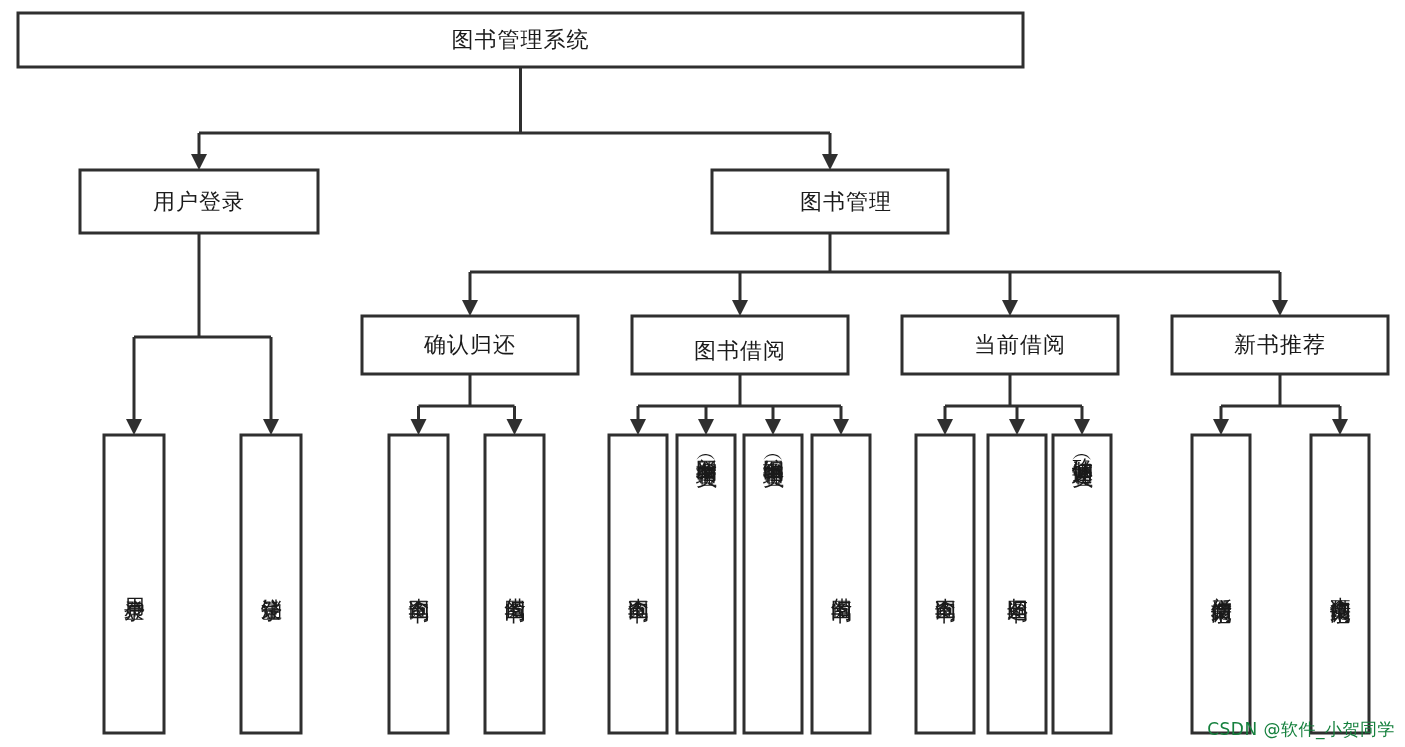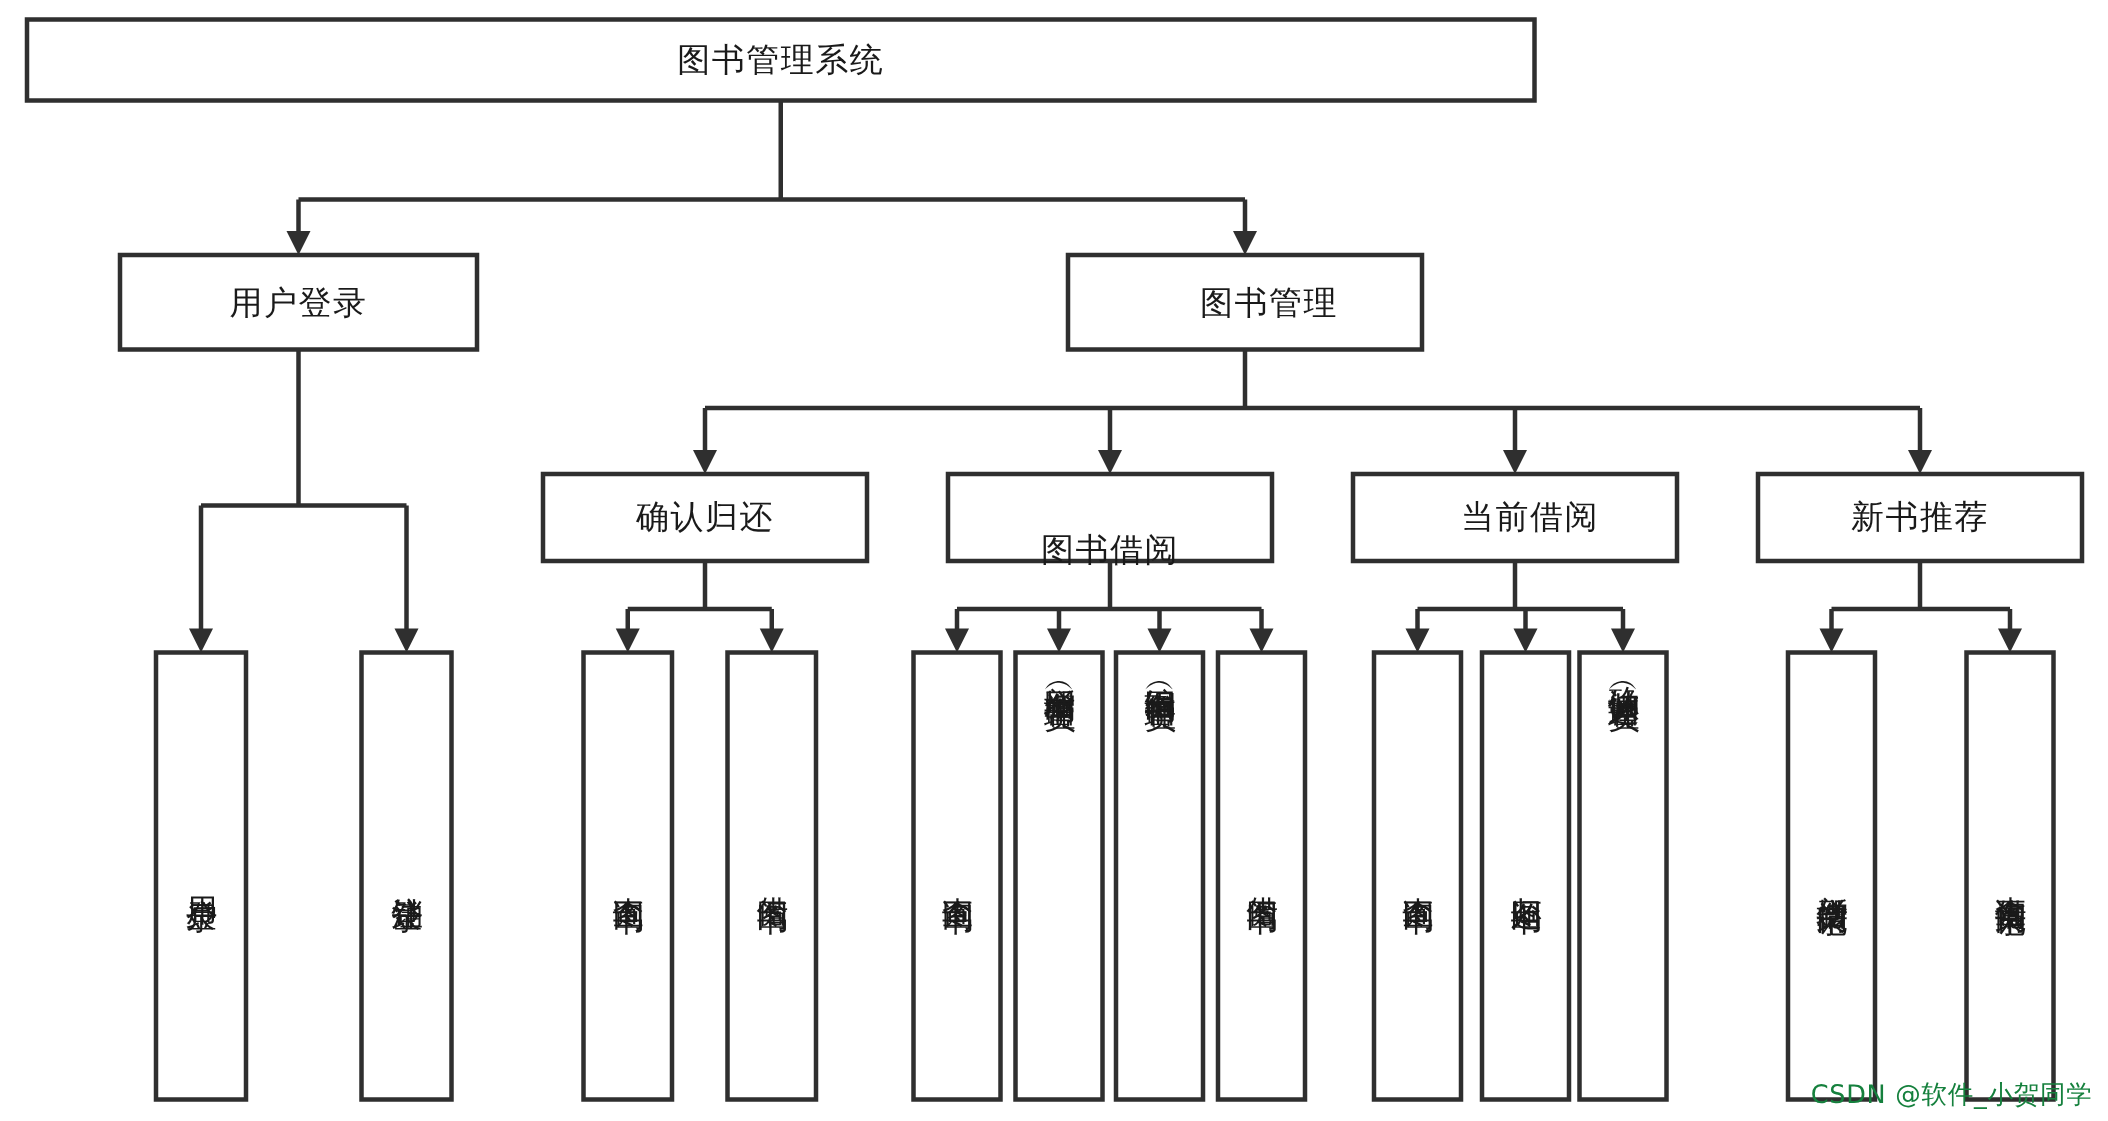--- a/index.html
+++ b/index.html
@@ -203,21 +203,21 @@
   </div>
 
   <div class="hlabel-wrap" style="left:712px; top:170px; width:236px; height:63px;margin-left:16px;">
     <span class="hlabel-text">图书管理</span>
   </div>
 
   <div class="hlabel-wrap" style="left:362px; top:316px; width:216px; height:58px;">
     <span class="hlabel-text">确认归还</span>
   </div>
 
-  <div class="hlabel-wrap" style="left:632px; top:332px; width:216px; height:70px;">
+  <div class="hlabel-wrap" style="left:632px; top:316px; width:216px; height:70px;">
     <span class="hlabel-text">图书借阅</span>
   </div>
 
   <div class="hlabel-wrap" style="left:902px; top:316px; width:236px; height:58px;">
     <span class="hlabel-text">当前借阅</span>
   </div>
 
   <div class="hlabel-wrap" style="left:1172px; top:316px; width:216px; height:58px;">
     <span class="hlabel-text">新书推荐</span>
   </div>

